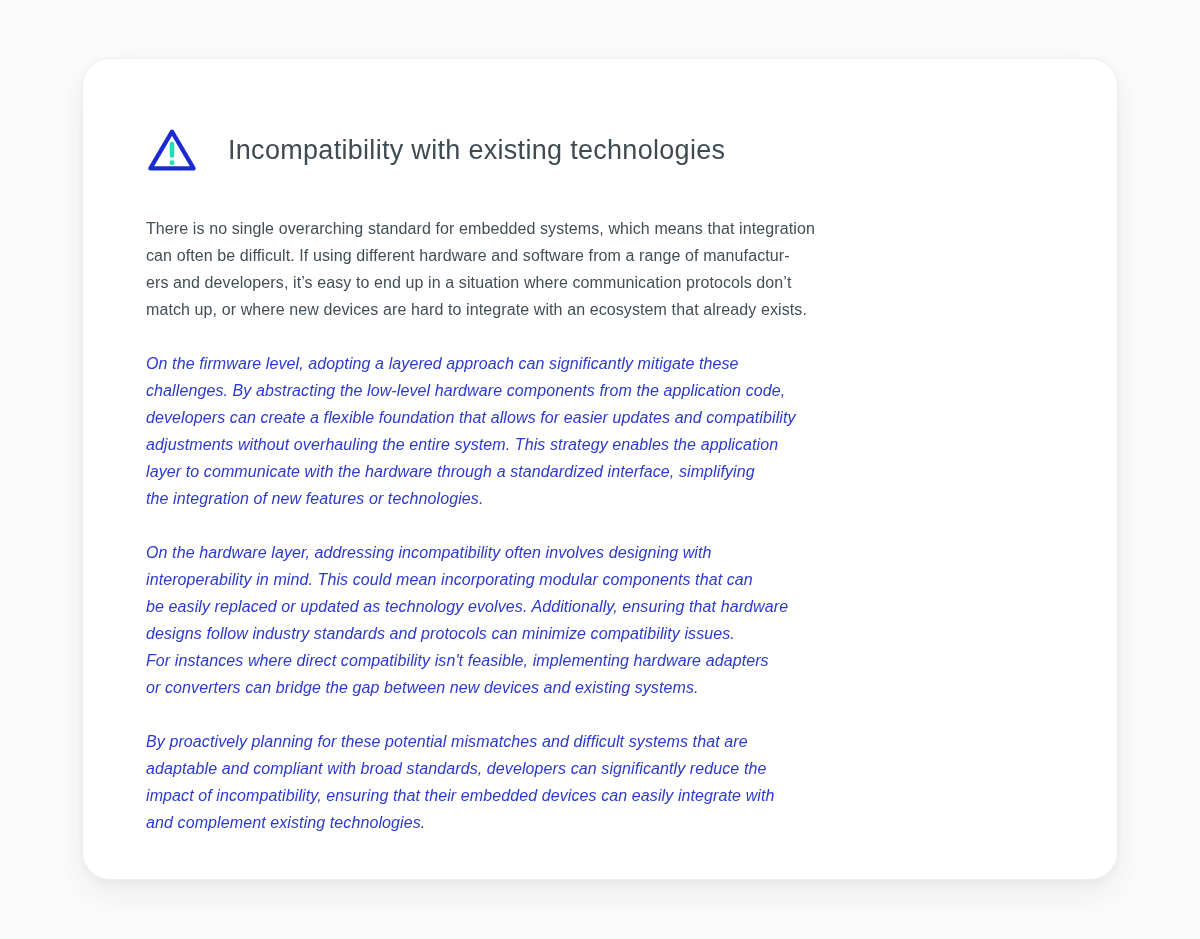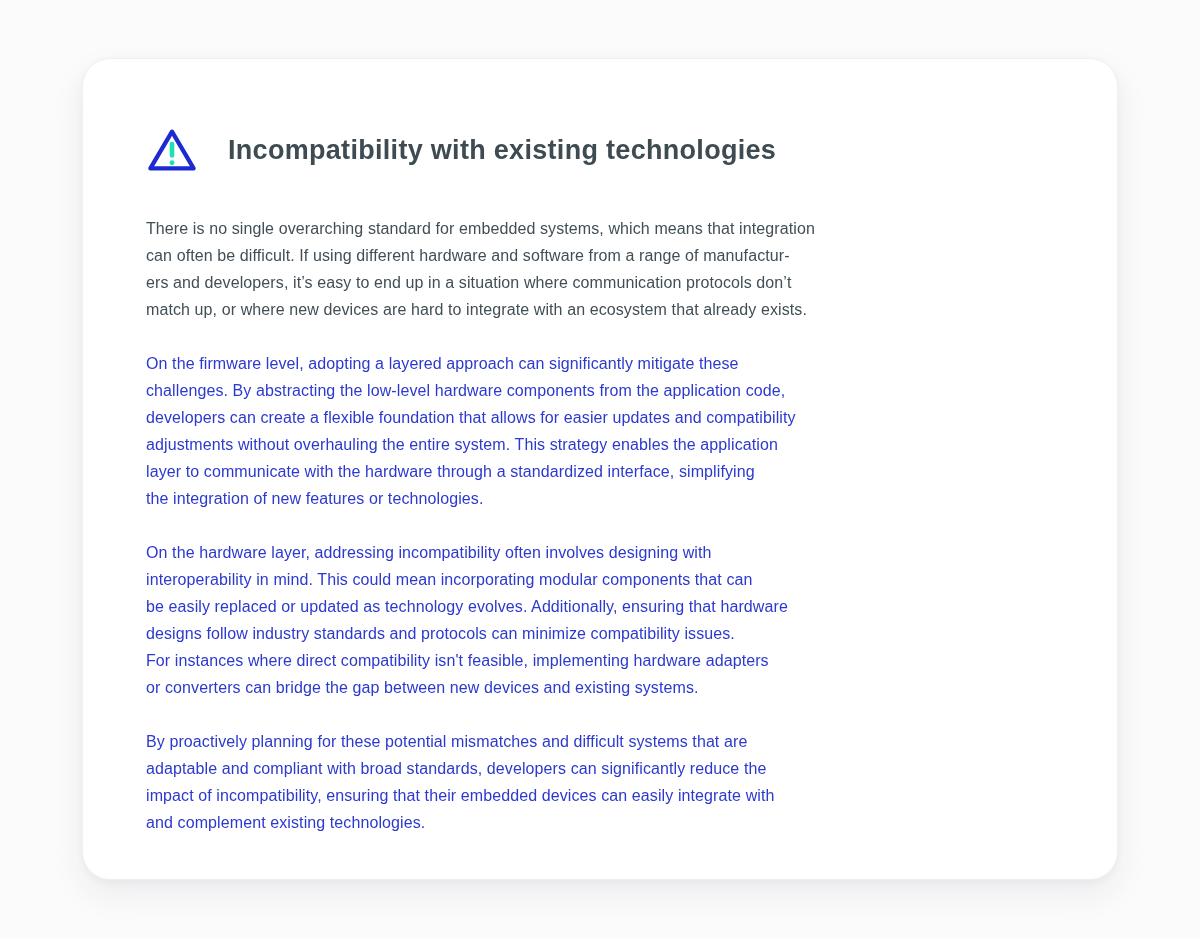--- a/index.html
+++ b/index.html
@@ -36,21 +36,21 @@
 
   .warning-icon {
     flex: 0 0 auto;
     width: 52px;
     height: 46px;
     display: block;
   }
 
   .card-title {
     font-size: 27px;
-    font-weight: 700;
+    font-weight: 400;
     color: #3e4b52;
     letter-spacing: 0.3px;
   }
 
   .content {
     margin-top: 42px;
   }
 
   .content p {
     font-size: 16px;
@@ -59,20 +59,21 @@
     margin: 0 0 27px 0;
     letter-spacing: 0.1px;
   }
 
   .para-normal {
     color: #414e56;
   }
 
   .para-blue {
     color: #2b39ce;
+    font-style: italic;
   }
 </style>
 </head>
 <body>
 
 <div class="card">
   <div class="card-inner">
 
     <div class="header-row">
       <svg class="warning-icon" viewBox="0 0 56 50" aria-hidden="true">

